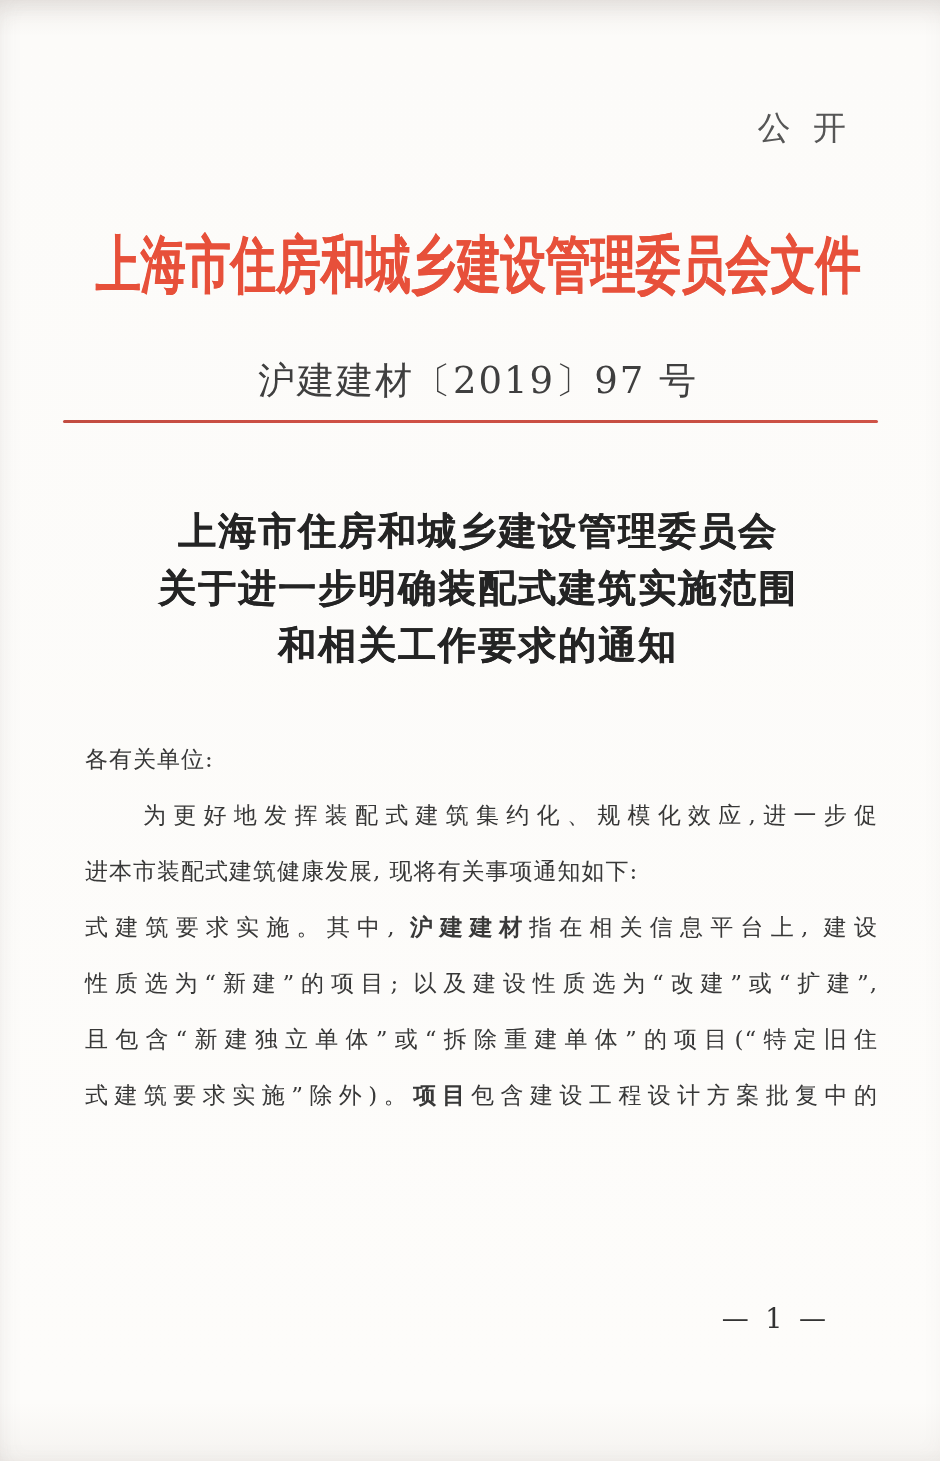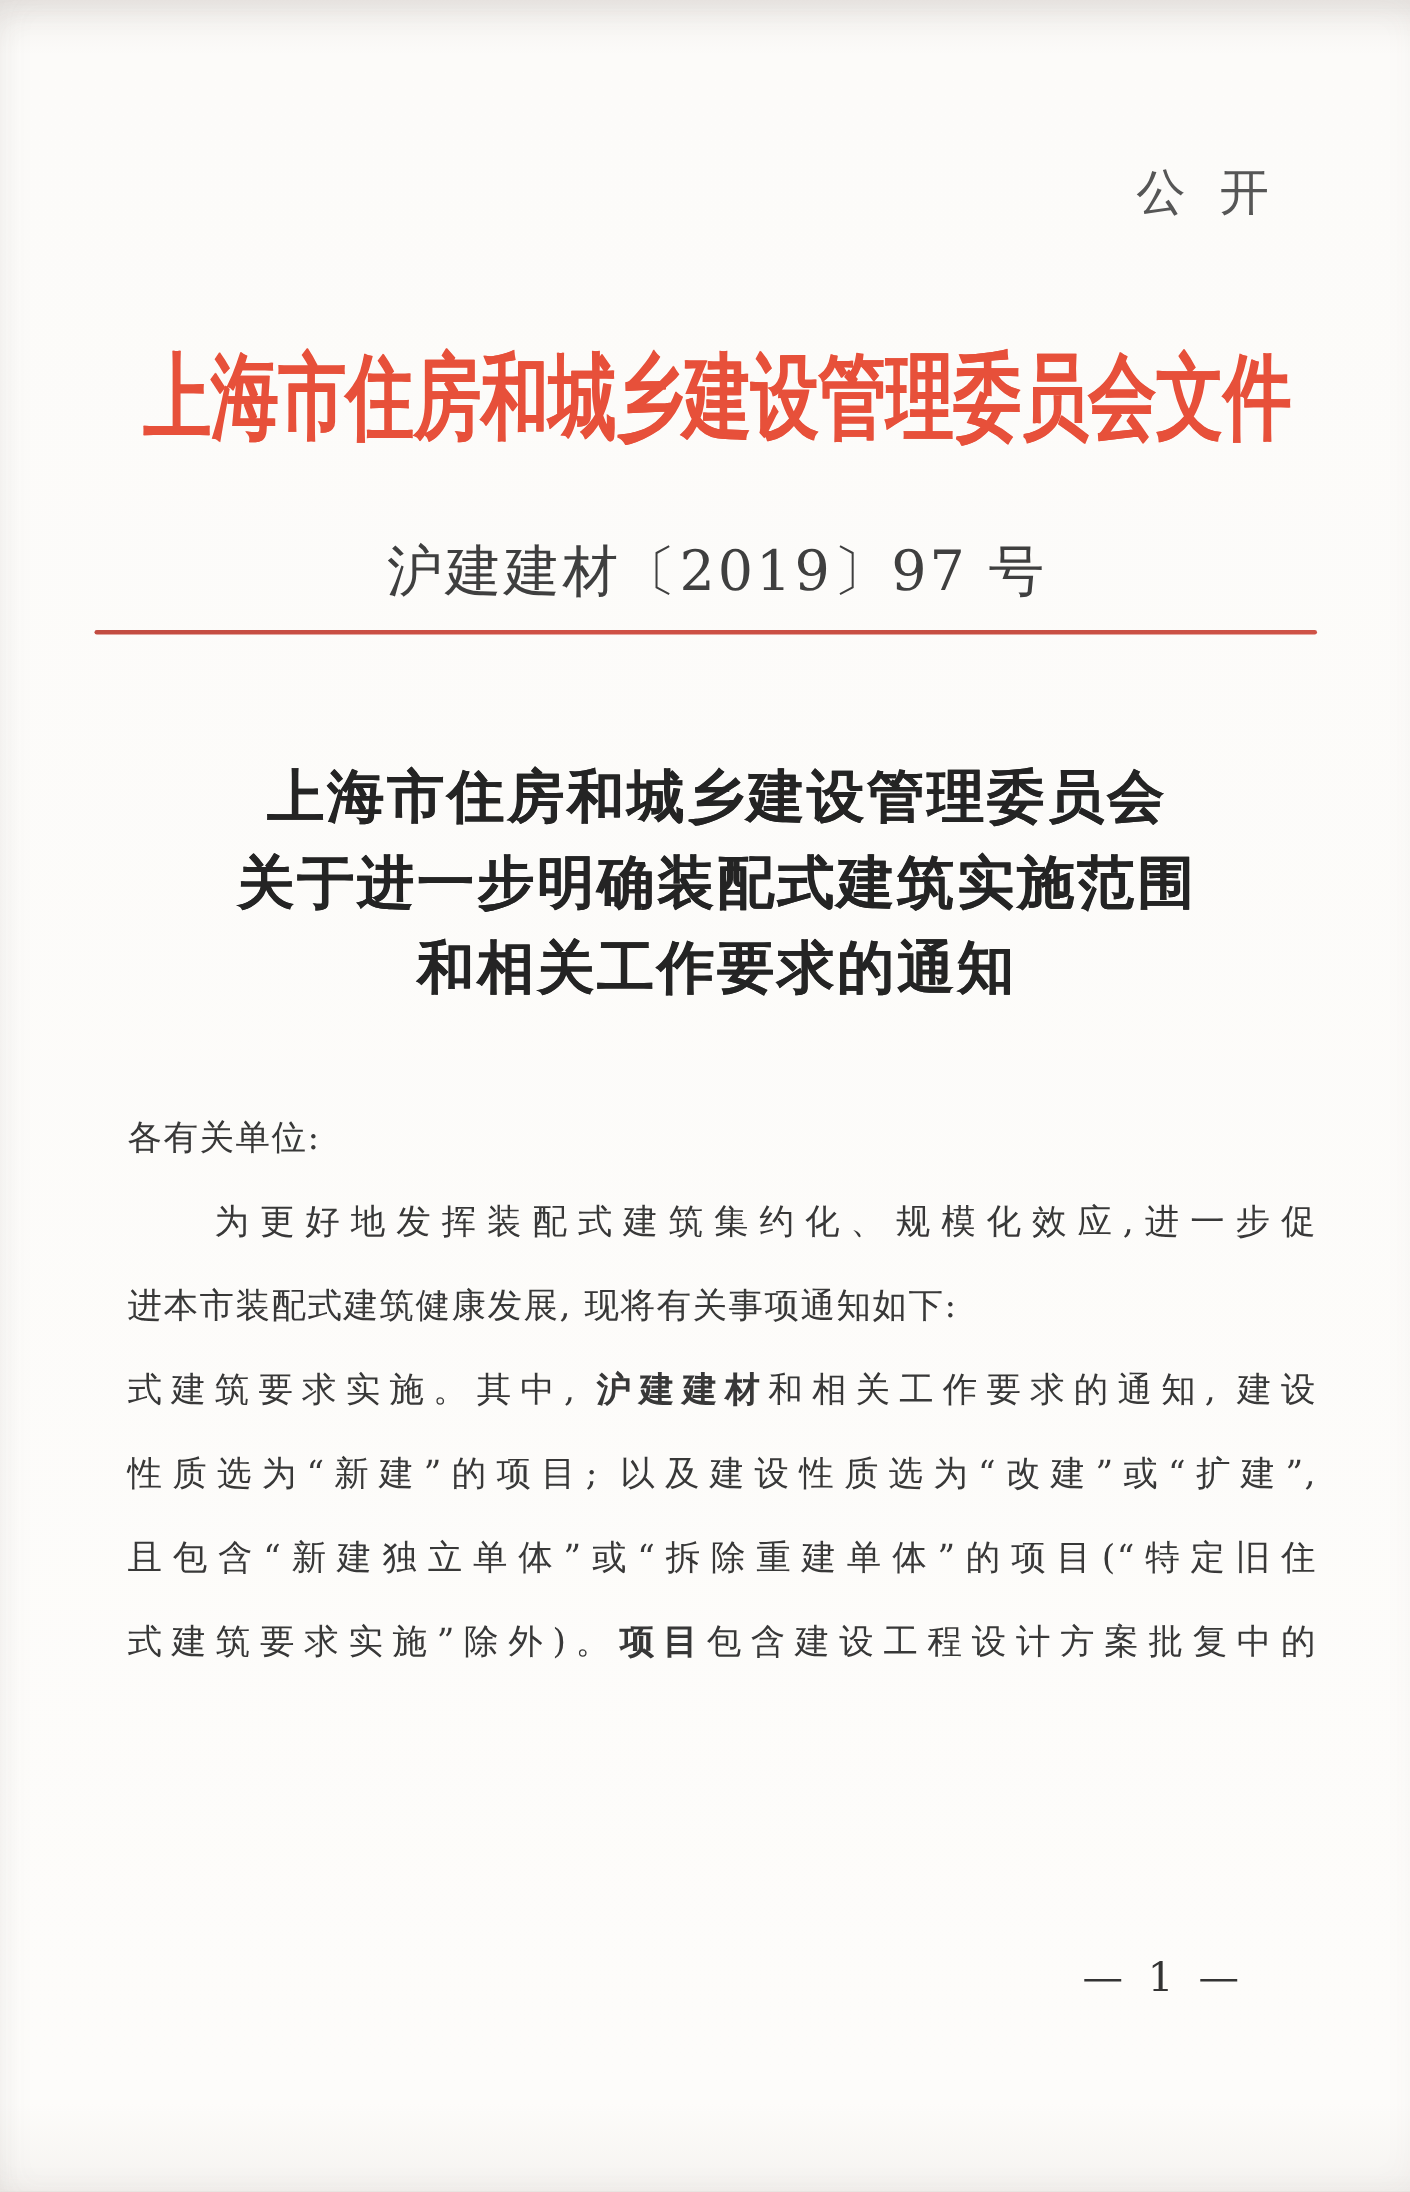--- a/index.html
+++ b/index.html
@@ -103,21 +103,21 @@
   <div class="doc-title">
     <div>上海市住房和城乡建设管理委员会</div>
     <div>关于进一步明确装配式建筑实施范围</div>
     <div>和相关工作要求的通知</div>
   </div>
 
   <div class="body-text">
       <div class="body-line"><span>各有关单位:</span></div>
       <div class="body-line indent fill"><span>为更好地发挥装配式建筑集约化、规模化效应,进一步促</span></div>
       <div class="body-line"><span>进本市装配式建筑健康发展, 现将有关事项通知如下:</span></div>
-      <div class="body-line fill"><span>式建筑要求实施。其中, </span><span class="bold">沪建建材</span><span>和相关工作要求的通知, 建设</span></div>
+      <div class="body-line fill"><span>式建筑要求实施。其中, </span><span class="bold">沪建建材</span><span>指在相关信息平台上, 建设</span></div>
       <div class="body-line fill"><span>性质选为“新建”的项目; 以及建设性质选为“改建”或“扩建”,</span></div>
       <div class="body-line fill"><span>且包含“新建独立单体”或“拆除重建单体”的项目(“特定旧住</span></div>
       <div class="body-line fill"><span>式建筑要求实施”除外)。</span><span class="bold">项目</span><span>包含建设工程设计方案批复中的</span></div>
     </div>
 
   <div class="page-number">— 1 —</div>
 
 </div>
 
 </body></html>

